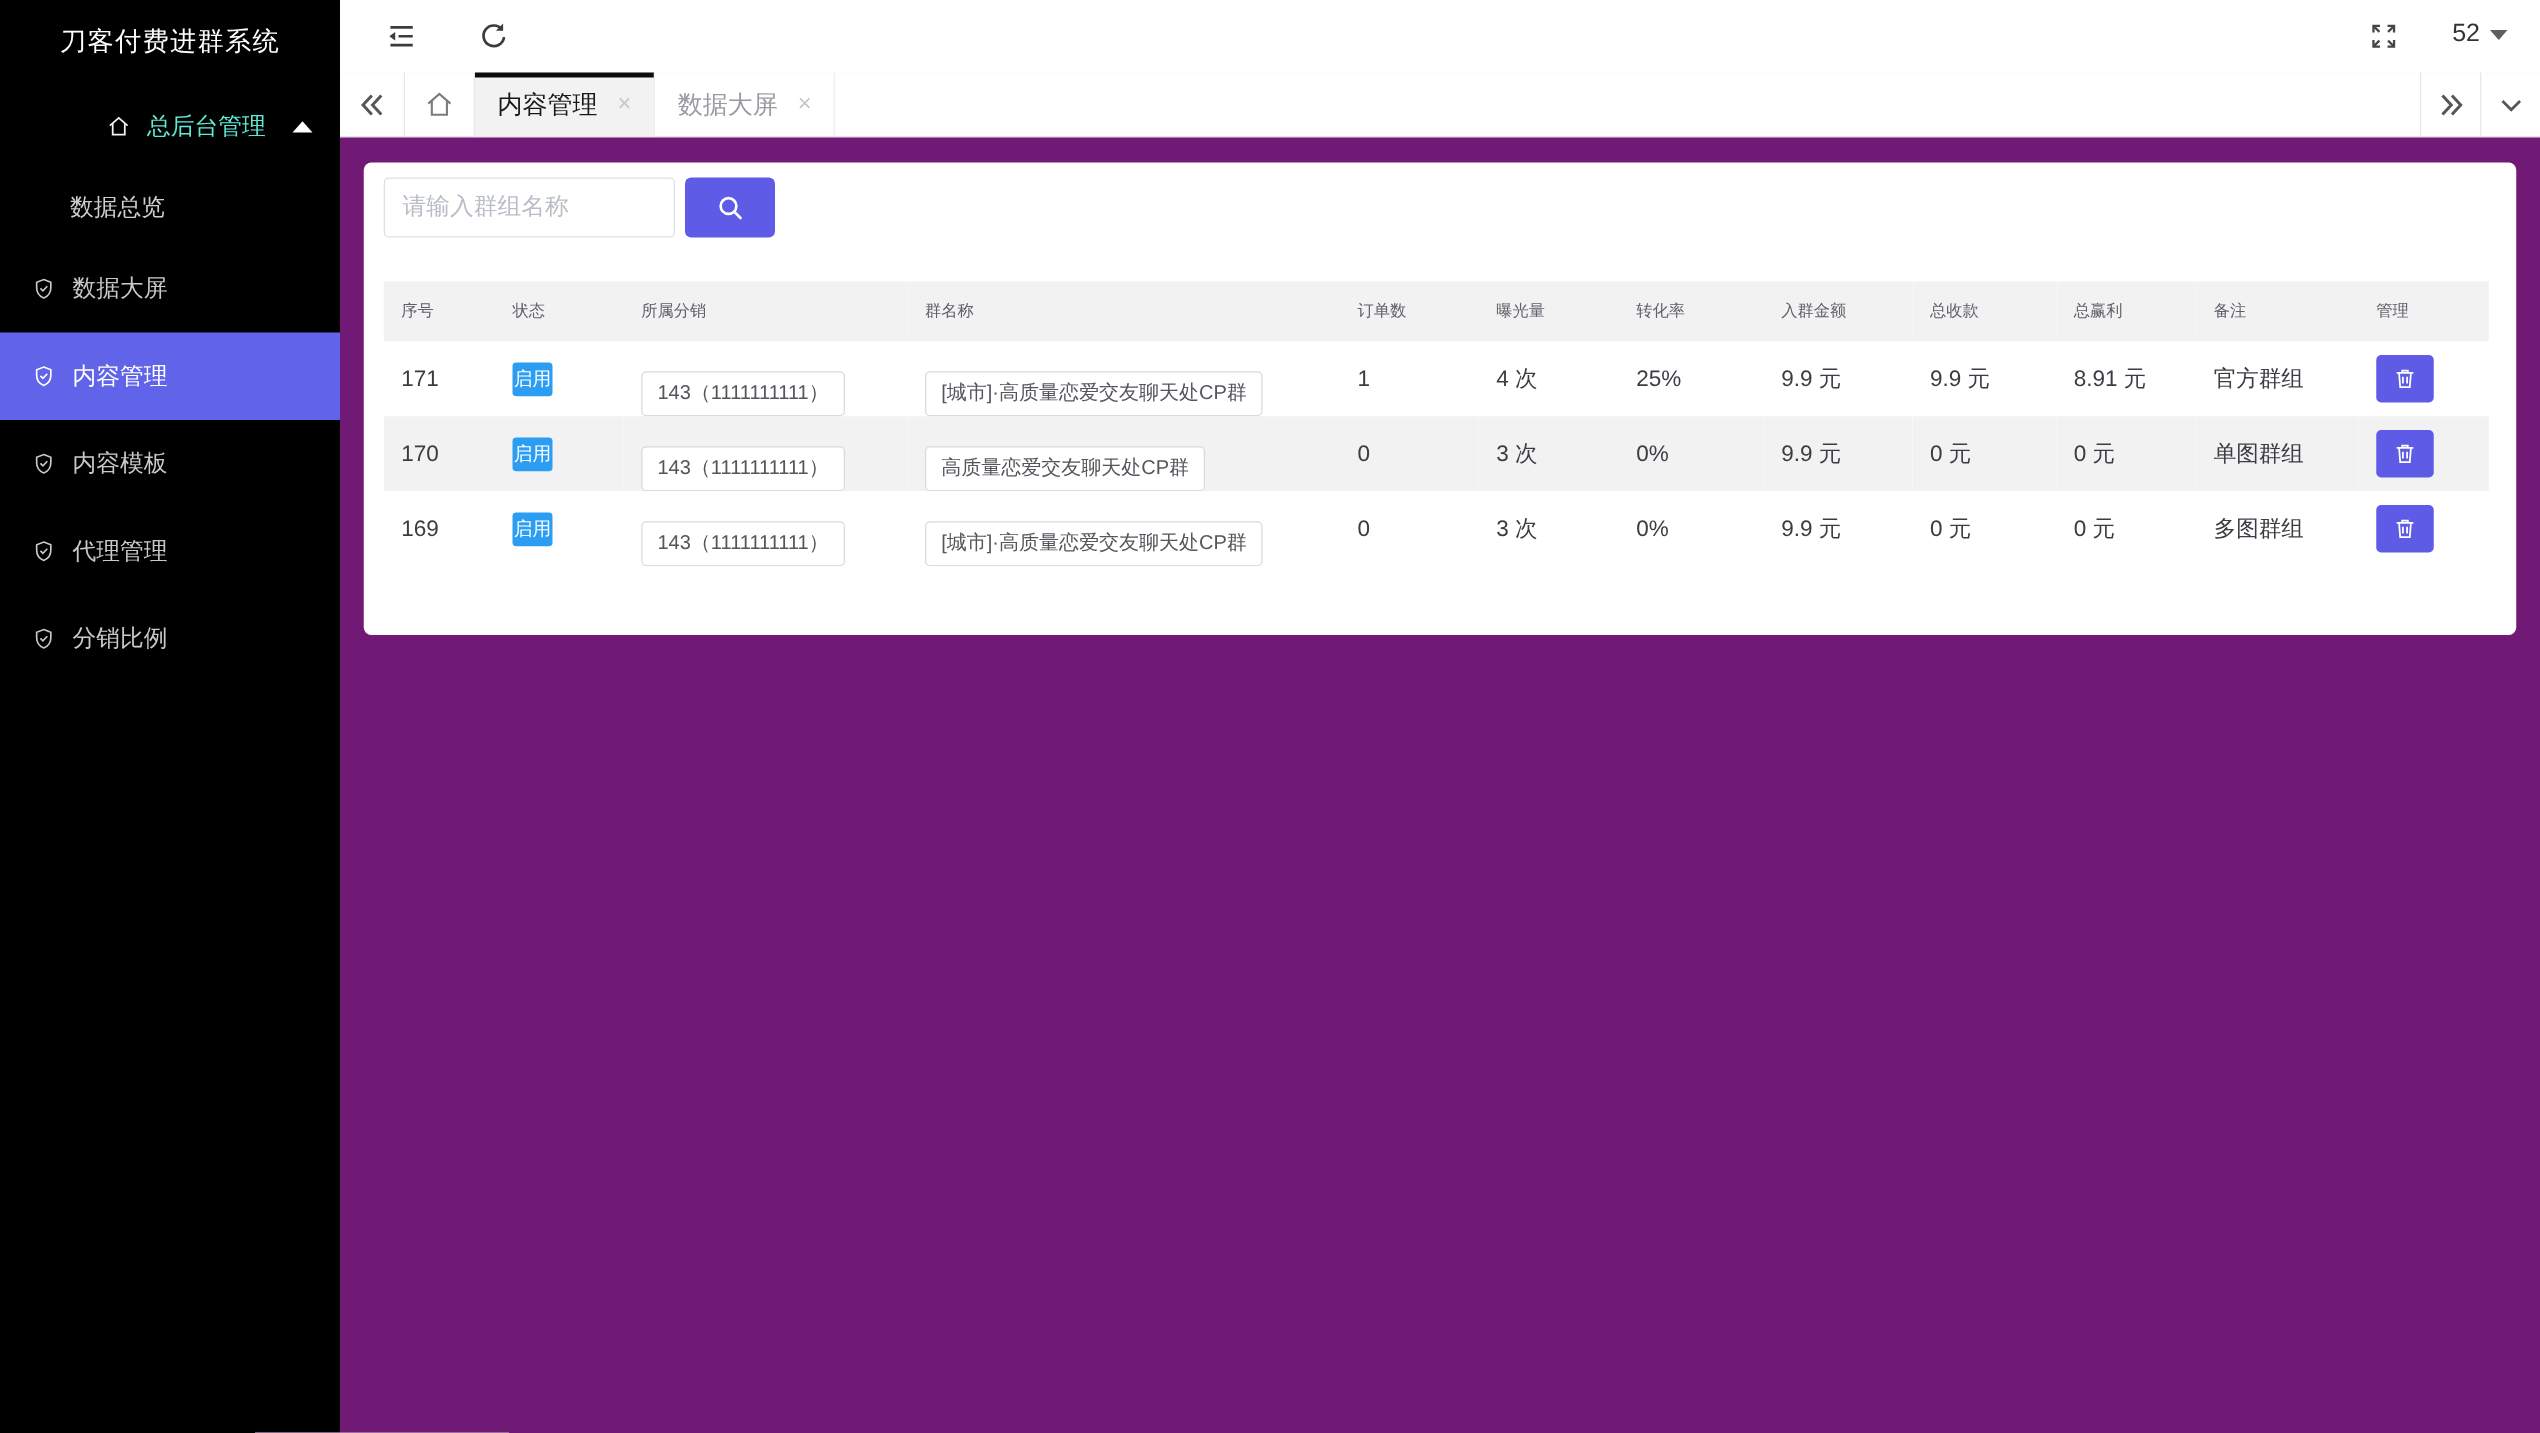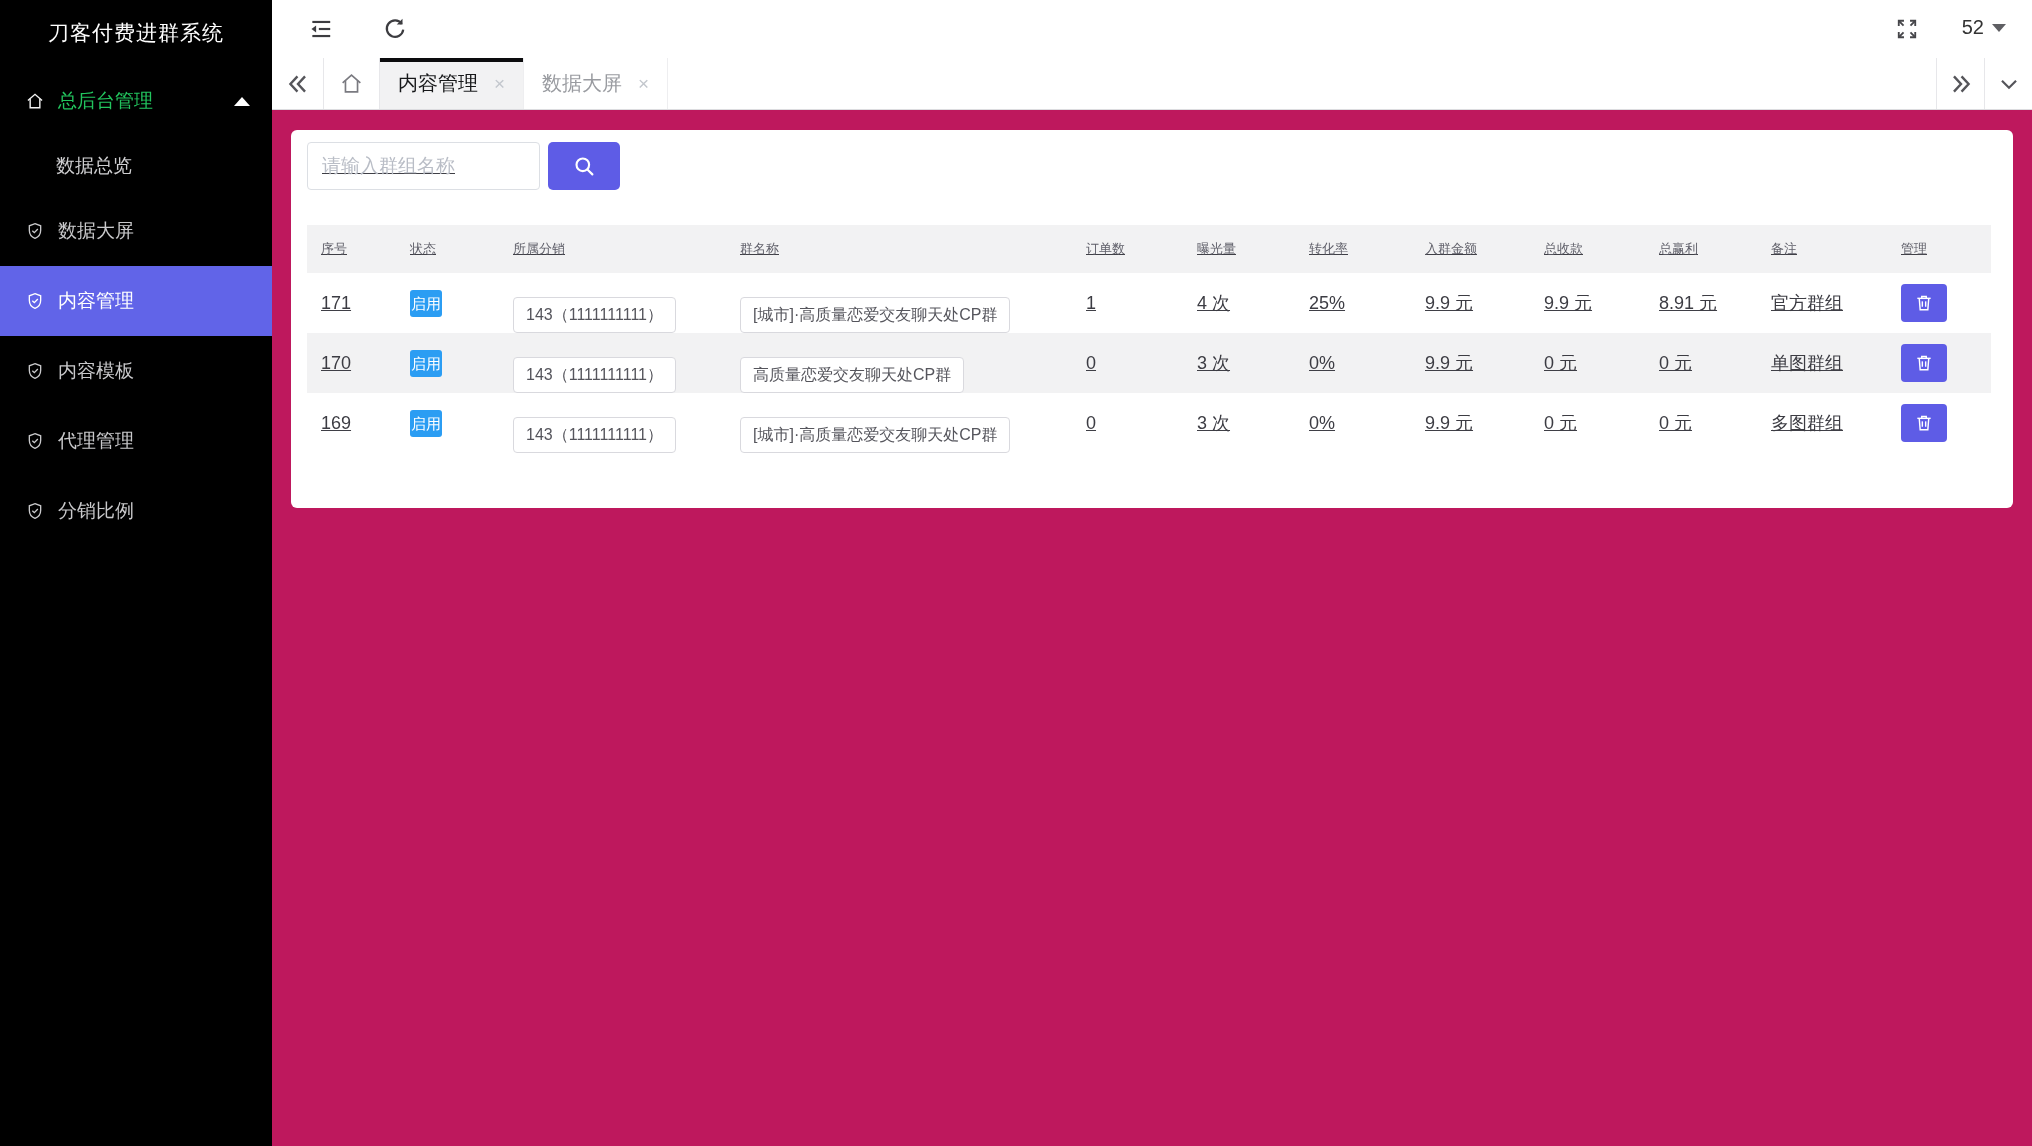--- a/index.html
+++ b/index.html
@@ -10,21 +10,21 @@
   }
   svg { display:block; }
 
   
   .sidebar { position:absolute; left:0; top:0; width:272px; height:1146px; background:#000; z-index:5; }
   .logo { height:66px; display:flex; align-items:center; justify-content:center;
           color:#fff; font-size:21px; letter-spacing:1px; }
   .side-item { height:70px; display:flex; align-items:center; padding-left:25px;
                color:#c9c9cb; font-size:19px; cursor:pointer; position:relative; }
   .side-item .micon { width:20px; height:20px; margin-right:13px; flex:0 0 auto; }
-  .side-item.parent { color:#22c55e; }
+  .side-item.parent { color:#5eead4;justify-content:center; }
   .side-item.active { background:#6164e8; color:#fff; }
   .side-sub { height:60px; display:flex; align-items:center; padding-left:56px;
               color:#cfcfd1; font-size:19px; cursor:pointer; }
   .caret-up { position:absolute; right:22px; width:0; height:0;
               border-left:8px solid transparent; border-right:8px solid transparent;
               border-bottom:9px solid #fff; }
 
   
   .topbar { position:absolute; left:272px; right:0; top:0; height:58px; background:#fff;
             display:flex; align-items:center; padding:0 26px 0 36px; }
@@ -43,21 +43,21 @@
   .tab-home { width:56px; border-right:1px solid #e7e7ea; }
   .tab { padding:0 18px; display:flex; align-items:center; gap:16px; font-size:20px;
          color:#999ba0; position:relative; border-right:1px solid #eeeef0; }
   .tab.active { background:#f2f2f3; color:#17181a; }
   .tab.active::before { content:""; position:absolute; left:0; top:0; right:0; height:4px; background:#0c0c0e; }
   .tab-close { font-size:19px; color:#c3c7cd; line-height:1; cursor:pointer; }
   .tab-right { margin-left:auto; display:flex; }
   .tab-more { width:48px; border-left:1px solid #e7e7ea; }
 
   
-  .content { position:absolute; left:272px; right:0; top:110px; bottom:0; background:#be185d;text-decoration:underline; }
+  .content { position:absolute; left:272px; right:0; top:110px; bottom:0; background:#701a75; }
   .card { margin:20px 19px 0 19px; width:1722px; height:378px; background:#fff; border-radius:6px;
           padding:12px 16px 0 16px; }
   .search-row { display:flex; align-items:center; }
   .search-input { width:233px; height:48px; border:1px solid #dcdfe4; border-radius:4px;
                   padding:0 14px; font-size:19px; color:#333; outline:none;
                   font-family:"Liberation Sans","DejaVu Sans",sans-serif; }
   .search-input::placeholder { color:#b9bdc6; }
   .search-btn { width:72px; height:48px; margin-left:8px; background:#5e5ce6; border:none;
                 border-radius:5px; display:flex; align-items:center; justify-content:center; cursor:pointer; }
 

